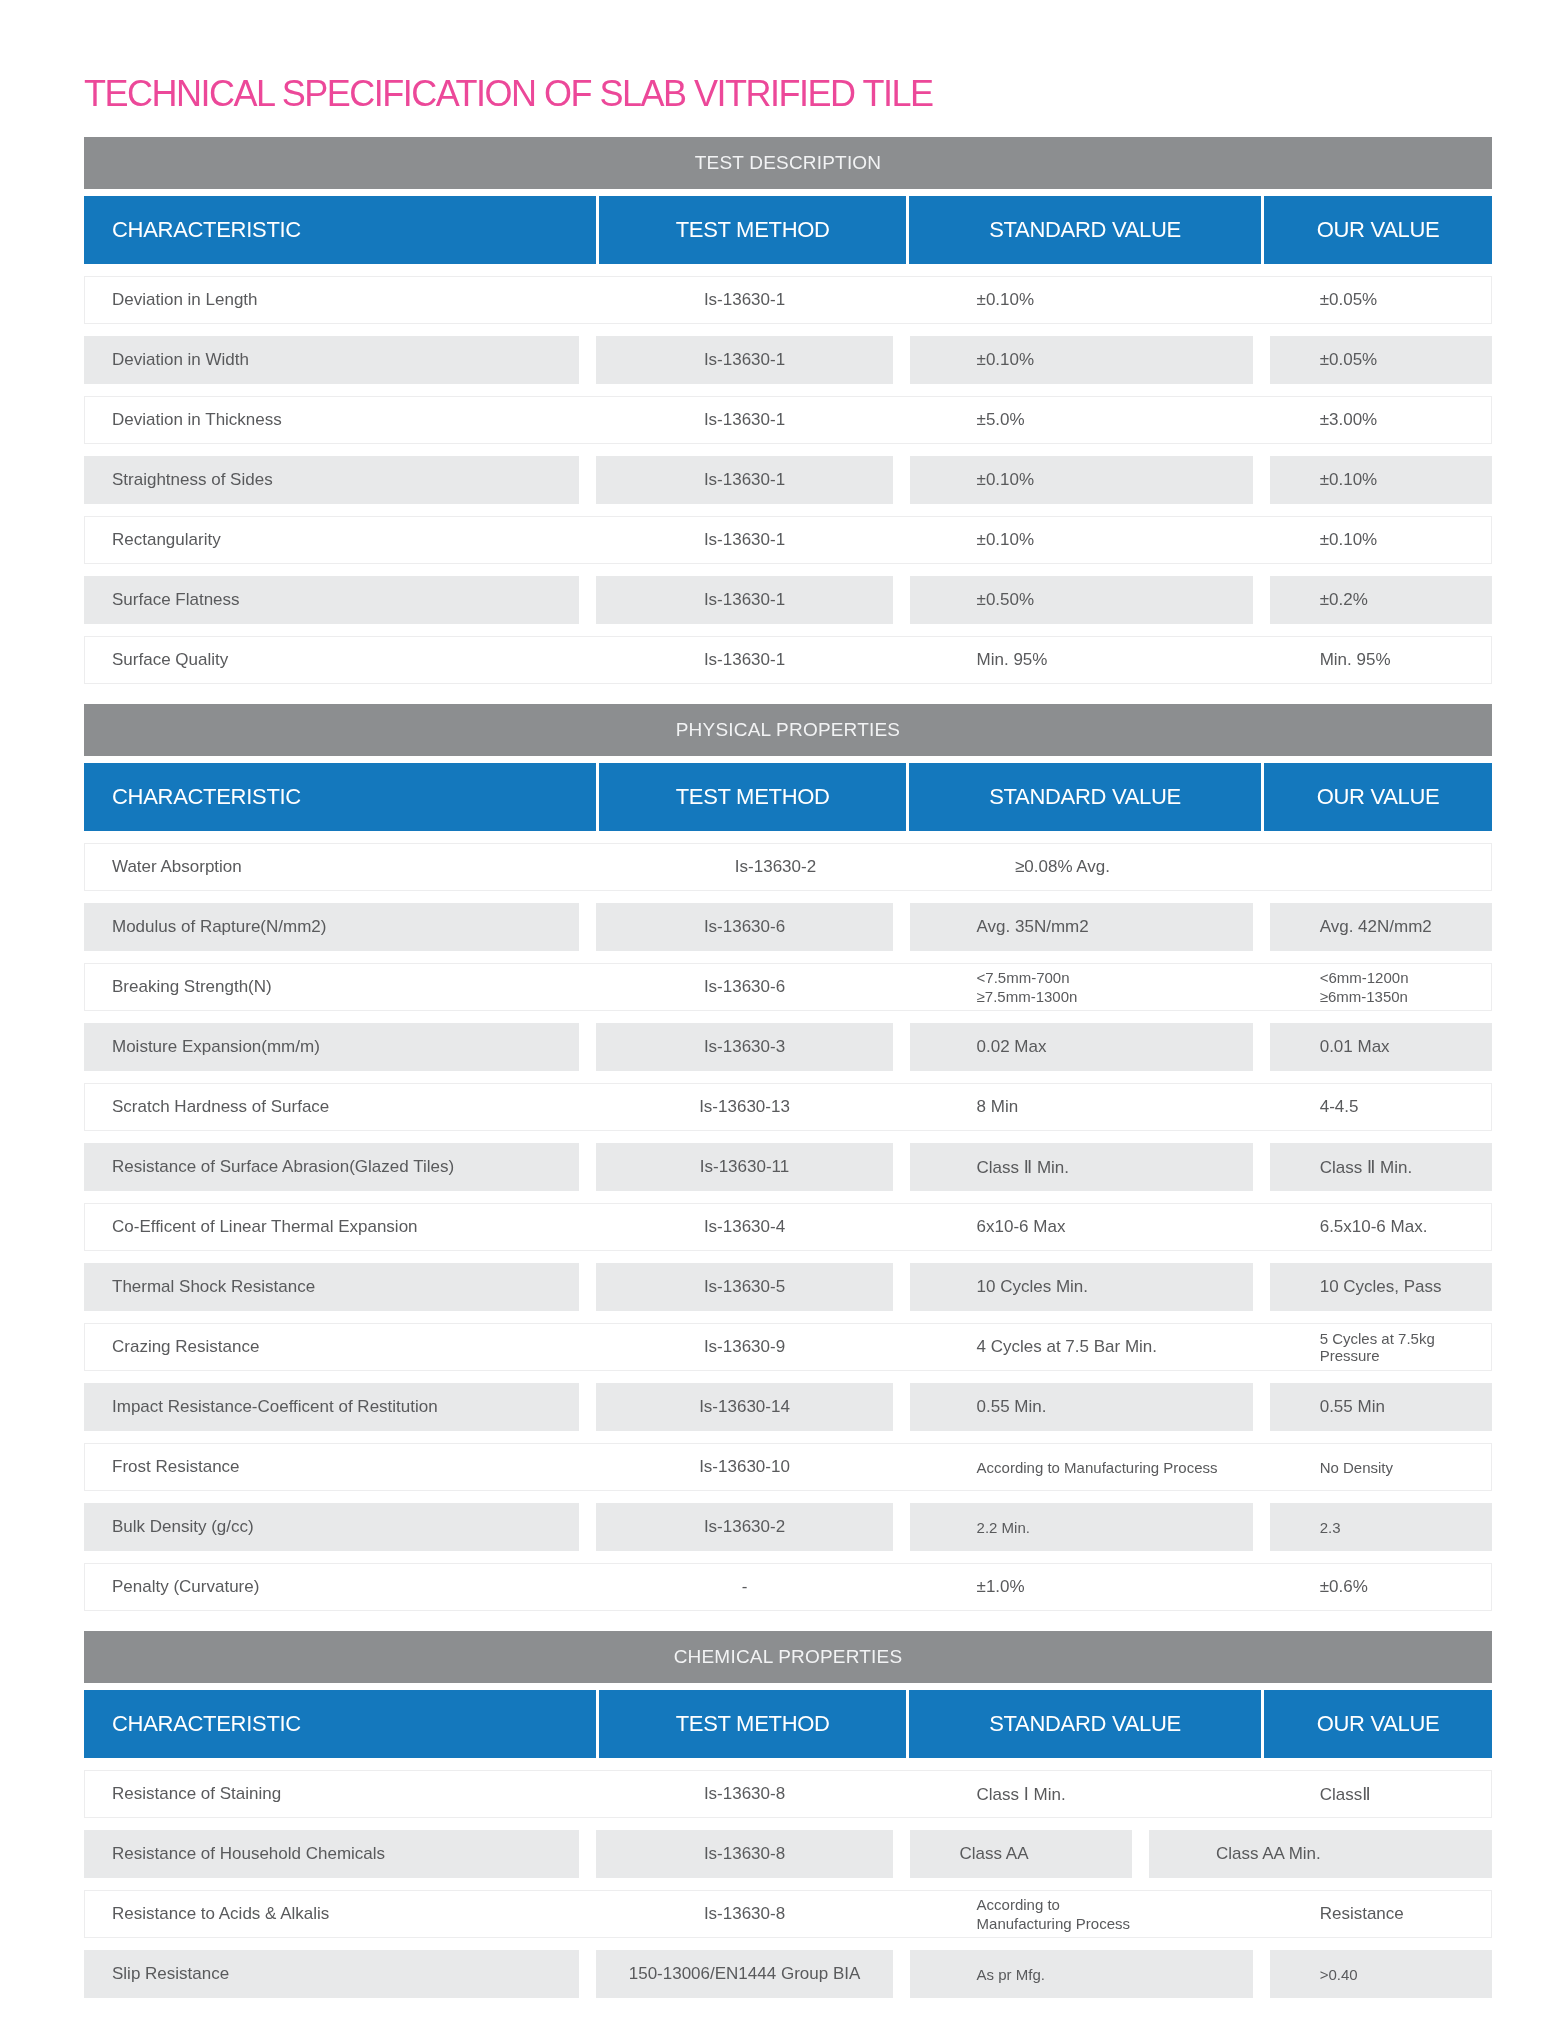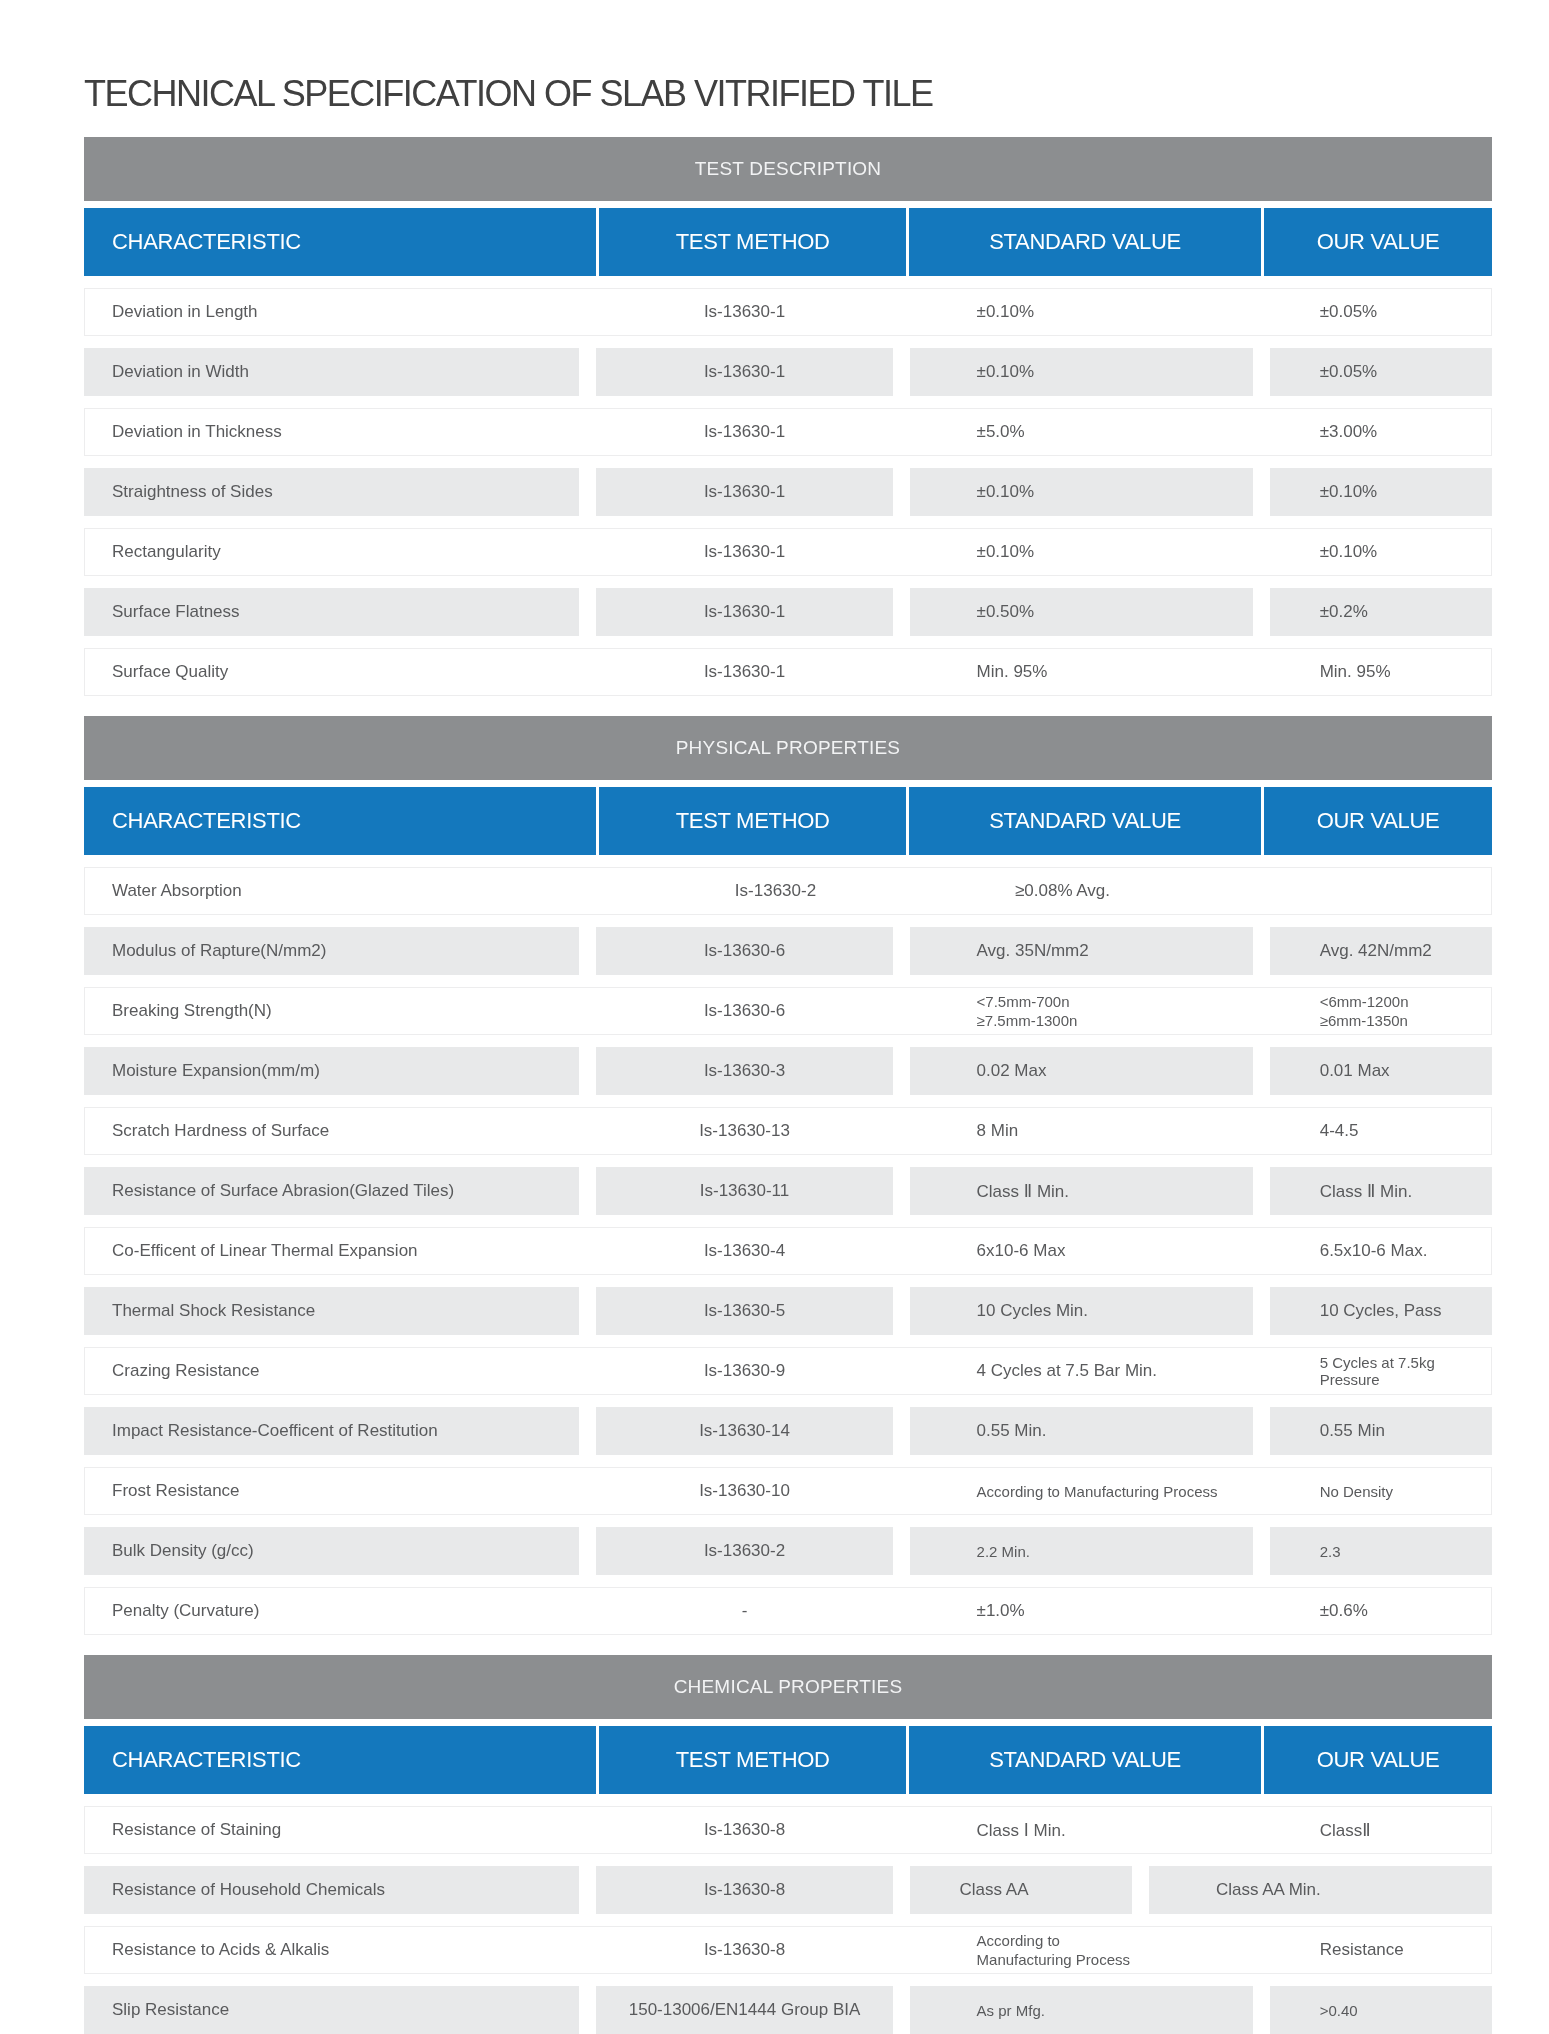--- a/index.html
+++ b/index.html
@@ -7,24 +7,24 @@
   body {
     width: 1549px; height: 2034px;
     background: #ffffff;
     font-family: "Liberation Sans", "DejaVu Sans", sans-serif;
     color: var(--text, #595a5c);
     overflow: hidden;
   }
   .page { width: 1408px; margin-left: 84px; padding-top: 76px; }
   .title {
     font-size: 36px; font-weight: normal; letter-spacing: -1.5px;
-    color: #404040; margin: 0 0 25px 0; line-height: 1; white-space: nowrap;
+    color: #ec4899; margin: 0 0 25px 0; line-height: 1; white-space: nowrap;
   }
   .section-bar {
-    margin-top: 20px; margin-bottom: 7px; height: 64px;
+    margin-top: 20px; margin-bottom: 7px; height: 52px;
     background: var(--section-gray, #8c8e90);
     color: #f2f3f4; font-size: 19px; letter-spacing: 0.2px;
     display: flex; align-items: center; justify-content: center;
   }
   .header-row { display: flex; gap: 3px; height: 68px; margin-bottom: 12px; }
   .hcell {
     background: var(--header-blue, #1478bd); color: #ffffff;
     font-size: 22px; letter-spacing: -0.3px;
     display: flex; align-items: center; justify-content: center;
   }

